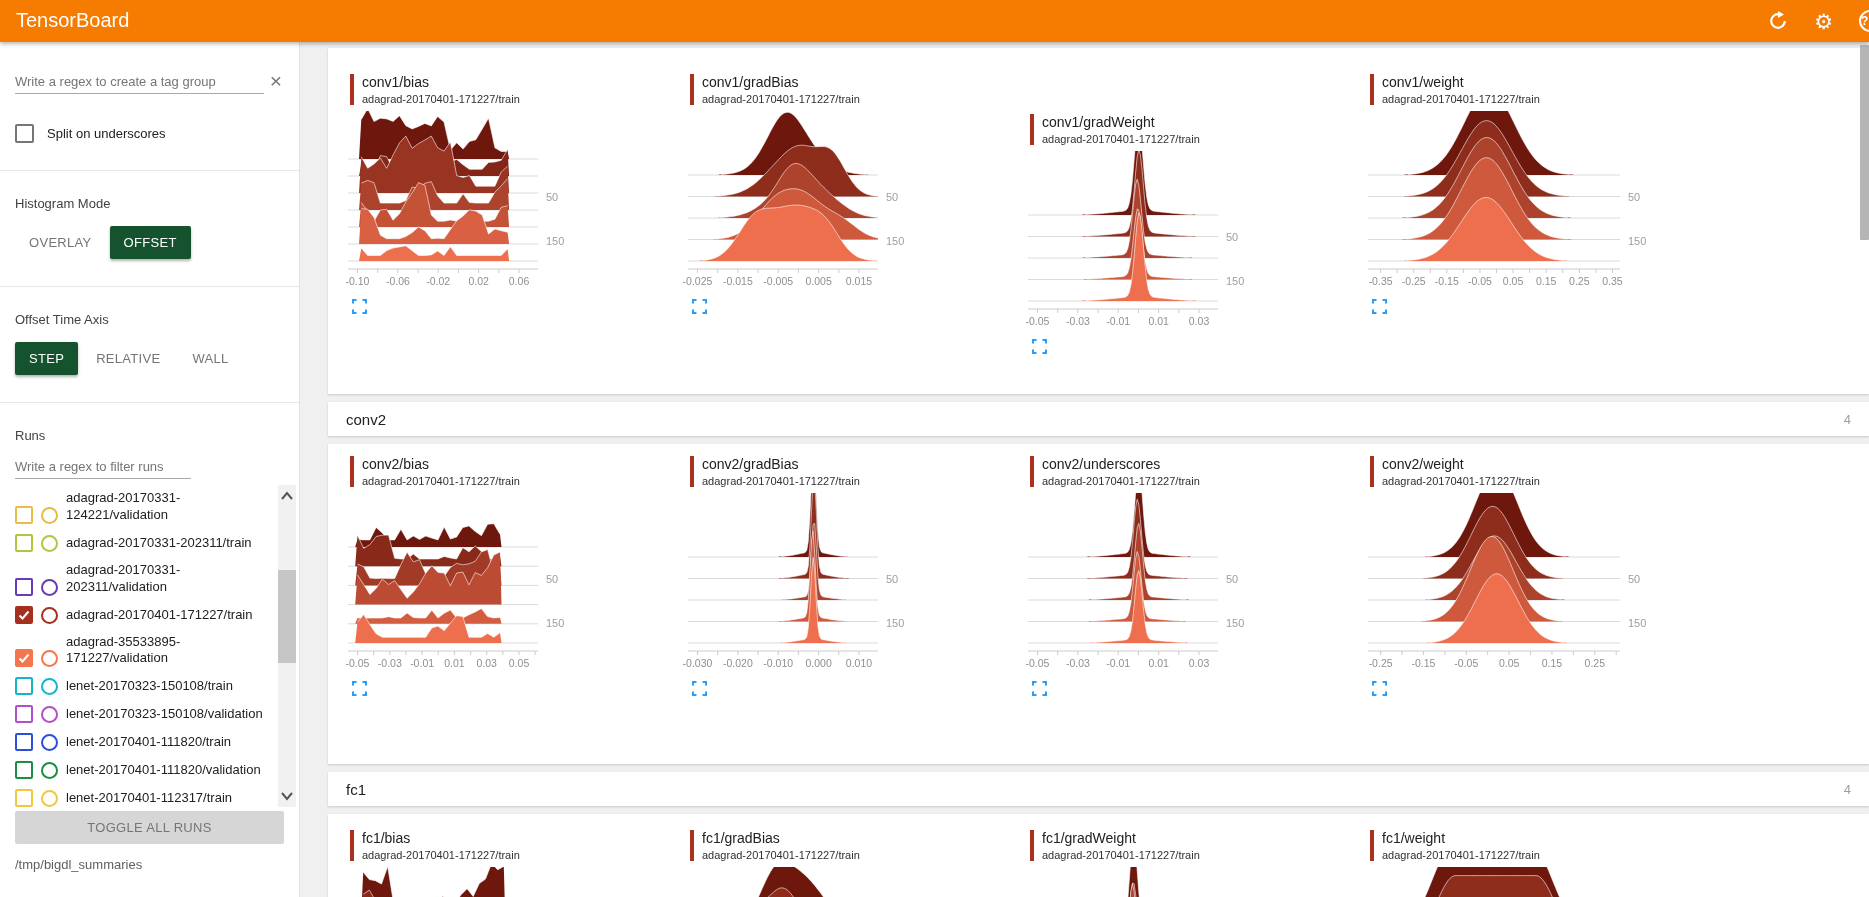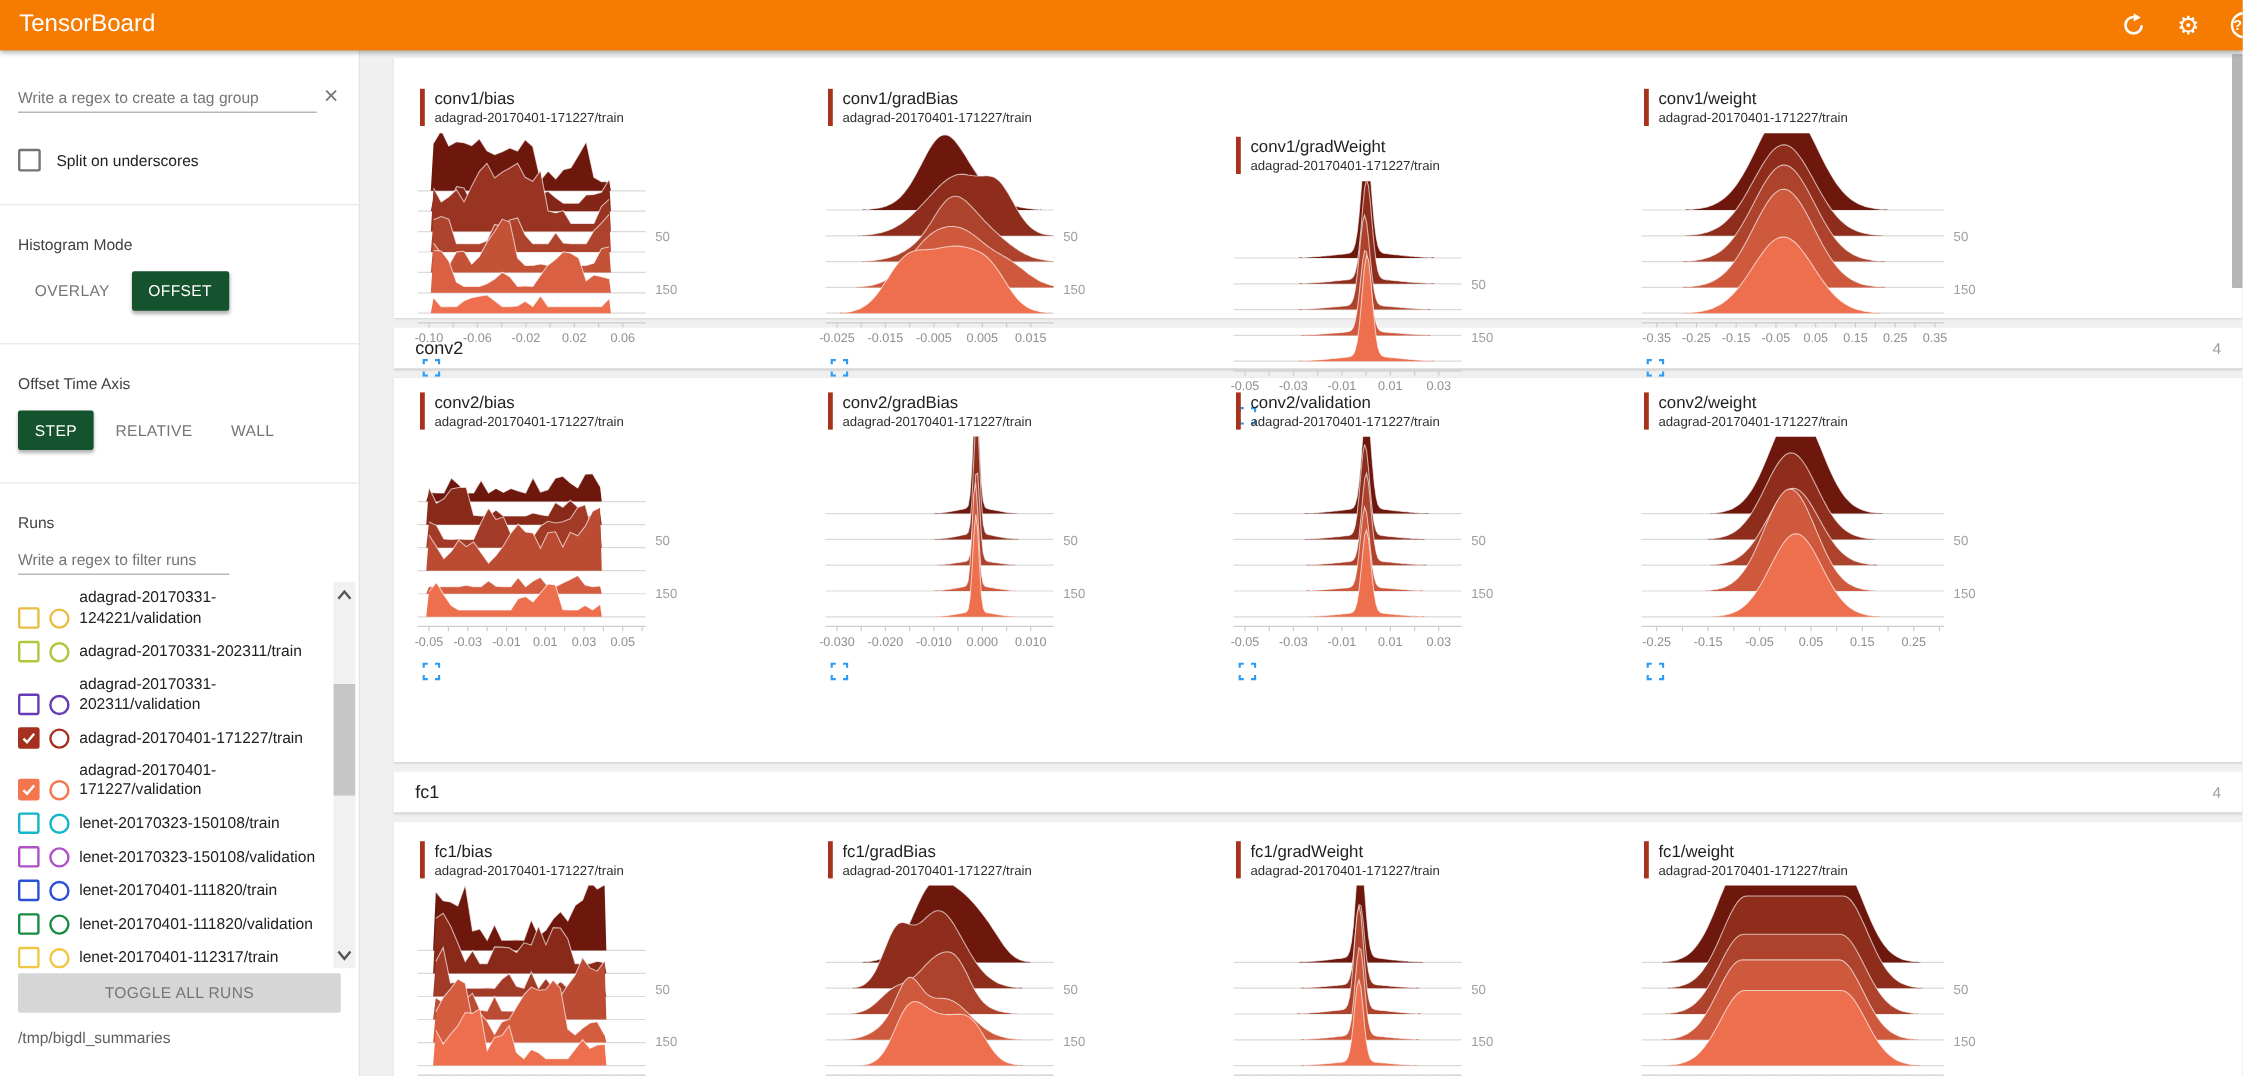--- a/index.html
+++ b/index.html
@@ -151,21 +151,21 @@
           <span class="run-radio" style="border-color: rgb(165, 48, 31);"></span>
           <span class="run-label">adagrad-20170401-171227/train</span>
         </div>
         <div class="run-item">
           <span class="run-cb" style="border-color: rgb(244, 118, 78); background: rgb(244, 118, 78);">
             <svg width="12" height="12" viewBox="0 0 12 12">
               <polyline points="1.5,6.5 4.5,9.5 10.5,2.5" fill="none" stroke="#fff" stroke-width="2"></polyline>
             </svg>
           </span>
           <span class="run-radio" style="border-color: rgb(244, 118, 78);"></span>
-          <span class="run-label">adagrad-20170401-171227/validation</span>
+          <span class="run-label">adagrad-35533895-171227/validation</span>
         </div>
         <div class="run-item">
           <span class="run-cb" style="border-color: rgb(18, 181, 203);"></span>
           <span class="run-radio" style="border-color: rgb(18, 181, 203);"></span>
           <span class="run-label">lenet-20170323-150108/train</span>
         </div>
         <div class="run-item">
           <span class="run-cb" style="border-color: rgb(177, 79, 198);"></span>
           <span class="run-radio" style="border-color: rgb(177, 79, 198);"></span>
           <span class="run-label">lenet-20170323-150108/validation</span>
@@ -194,21 +194,21 @@
           <polyline points="2,2 7,8 12,2" fill="none" stroke="#555" stroke-width="2"></polyline>
         </svg>
       </div>
     </div>
 
     <button class="toggle-btn">TOGGLE ALL RUNS</button>
     <div class="logdir">/tmp/bigdl_summaries</div>
   </aside>
 
   <main id="main">
-    <div class="sec-body first" style="height: 217px; padding-top: 26px;">
+    <div class="sec-body first" style="height: 346px; padding-top: 26px;">
         <div class="card"><div class="card-head" style="border-left-color: rgb(168, 50, 30);">
             <div class="card-tag">conv1/bias</div>
             <div class="card-run">adagrad-20170401-171227/train</div>
           </div><svg width="230" height="178" class="chart">
             <line x1="6" y1="48" x2="196" y2="48" stroke="#dadada" stroke-width="1"></line>
             <path d="M17.0 48.0L17.0 48.0L19.3 8.4L25.7 -2.5L32.0 10.6L38.4 7.2L44.7 7.9L51.1 10.4L57.5 4.7L63.8 14.7L70.2 17.9L76.5 15.4L82.9 12.4L89.3 14.9L95.6 5.4L102.0 11.1L108.4 39.2L114.7 31.7L121.1 38.1L127.4 30.5L133.8 28.8L140.2 18.1L146.5 7.2L152.9 36.8L159.2 40.5L165.6 40.5L167.1 48.0L167.1 48.0Z" fill="rgb(110,23,12)"></path>
             <polyline points="19.3,8.4 25.7,-2.5 32.0,10.6 38.4,7.2 44.7,7.9 51.1,10.4 57.5,4.7 63.8,14.7 70.2,17.9 76.5,15.4 82.9,12.4 89.3,14.9 95.6,5.4 102.0,11.1 108.4,39.2 114.7,31.7 121.1,38.1 127.4,30.5 133.8,28.8 140.2,18.1 146.5,7.2 152.9,36.8 159.2,40.5 165.6,40.5" fill="none" stroke="rgba(255,255,255,0.65)" stroke-width="0.9"></polyline>
             <line x1="6" y1="65" x2="196" y2="65" stroke="#dadada" stroke-width="1"></line>
             <path d="M17.0 65.0L17.0 65.0L19.3 53.3L25.7 58.3L32.0 58.3L38.4 44.6L44.7 45.6L51.1 58.3L57.5 58.3L63.8 58.3L70.2 58.3L76.5 58.3L82.9 54.6L89.3 58.3L95.6 58.3L102.0 48.3L108.4 50.8L114.7 48.4L121.1 53.8L127.4 58.3L133.8 58.3L140.2 58.3L146.5 51.4L152.9 51.0L159.2 49.3L165.6 38.5L167.1 65.0L167.1 65.0Z" fill="rgb(131,38,23)"></path>
             <polyline points="19.3,53.3 25.7,58.3 32.0,58.3 38.4,44.6 44.7,45.6 51.1,58.3 57.5,58.3 63.8,58.3 70.2,58.3 76.5,58.3 82.9,54.6 89.3,58.3 95.6,58.3 102.0,48.3 108.4,50.8 114.7,48.4 121.1,53.8 127.4,58.3 133.8,58.3 140.2,58.3 146.5,51.4 152.9,51.0 159.2,49.3 165.6,38.5" fill="none" stroke="rgba(255,255,255,0.65)" stroke-width="0.9"></polyline>
@@ -458,21 +458,21 @@
             <line x1="177" y1="158" x2="177" y2="162" stroke="#cccccc" stroke-width="1"></line>
             <text x="15.5" y="174" text-anchor="middle" font-size="10.5" fill="#8f8f8f" font-family="&quot;Liberation Sans&quot;,sans-serif">-0.030</text>
             <text x="55.875" y="174" text-anchor="middle" font-size="10.5" fill="#8f8f8f" font-family="&quot;Liberation Sans&quot;,sans-serif">-0.020</text>
             <text x="96.25" y="174" text-anchor="middle" font-size="10.5" fill="#8f8f8f" font-family="&quot;Liberation Sans&quot;,sans-serif">-0.010</text>
             <text x="136.625" y="174" text-anchor="middle" font-size="10.5" fill="#8f8f8f" font-family="&quot;Liberation Sans&quot;,sans-serif">0.000</text>
             <text x="177" y="174" text-anchor="middle" font-size="10.5" fill="#8f8f8f" font-family="&quot;Liberation Sans&quot;,sans-serif">0.010</text>
           </svg><svg width="15" height="15" viewBox="0 0 15 15" class="expand">
             <path d="M1 4.5 V1 H4.5 M10.5 1 H14 V4.5 M14 10.5 V14 H10.5 M4.5 14 H1 V10.5" fill="none" stroke="#2d9cf4" stroke-width="2"></path>
           </svg></div>
         <div class="card"><div class="card-head" style="border-left-color: rgb(168, 50, 30);">
-            <div class="card-tag">conv2/validation</div>
+            <div class="card-tag">conv2/underscores</div>
             <div class="card-run">adagrad-20170401-171227/train</div>
           </div><svg width="230" height="178" class="chart">
             <line x1="6" y1="64" x2="196" y2="64" stroke="#dadada" stroke-width="1"></line>
             <path d="M6.0 64.0L6.0 64.0L7.6 64.0L9.2 64.0L10.8 64.0L12.3 64.0L13.9 64.0L15.5 64.0L17.1 64.0L18.7 64.0L20.3 64.0L21.8 64.0L23.4 64.0L25.0 64.0L26.6 64.0L28.2 64.0L29.8 64.0L31.3 64.0L32.9 64.0L34.5 64.0L36.1 64.0L37.7 64.0L39.3 64.0L40.8 64.0L42.4 64.0L44.0 64.0L45.6 64.0L47.2 64.0L48.8 64.0L50.3 64.0L51.9 64.0L53.5 64.0L55.1 64.0L56.7 64.0L58.3 64.0L59.8 64.0L61.4 64.0L63.0 64.0L64.6 64.0L66.2 63.6L67.8 63.6L69.3 63.5L70.9 63.4L72.5 63.4L74.1 63.3L75.7 63.2L77.3 63.1L78.8 62.9L80.4 62.8L82.0 62.7L83.6 62.5L85.2 62.4L86.8 62.2L88.3 62.0L89.9 61.9L91.5 61.7L93.1 61.5L94.7 61.3L96.3 61.2L97.8 61.0L99.4 60.8L101.0 60.6L102.6 60.4L104.2 60.0L105.8 59.0L107.3 56.3L108.9 50.1L110.5 38.3L112.1 20.3L113.7 -1.0L115.2 -18.8L116.8 -25.6L118.4 -18.2L120.0 -0.1L121.6 21.2L123.2 38.9L124.8 50.4L126.3 56.4L127.9 59.0L129.5 60.0L131.1 60.4L132.7 60.6L134.3 60.8L135.8 61.0L137.4 61.2L139.0 61.3L140.6 61.5L142.2 61.7L143.8 61.9L145.3 62.1L146.9 62.2L148.5 62.4L150.1 62.5L151.7 62.7L153.3 62.8L154.8 62.9L156.4 63.1L158.0 63.2L159.6 63.3L161.2 63.4L162.8 63.4L164.3 63.5L165.9 63.6L167.5 63.6L169.1 64.0L170.7 64.0L172.3 64.0L173.8 64.0L175.4 64.0L177.0 64.0L178.6 64.0L180.2 64.0L181.8 64.0L183.3 64.0L184.9 64.0L186.5 64.0L188.1 64.0L189.7 64.0L191.3 64.0L192.8 64.0L194.4 64.0L196.0 64.0L196.0 64.0Z" fill="rgb(110,23,12)"></path>
             <polyline points="67.8,63.6 69.3,63.5 70.9,63.4 72.5,63.4 74.1,63.3 75.7,63.2 77.3,63.1 78.8,62.9 80.4,62.8 82.0,62.7 83.6,62.5 85.2,62.4 86.8,62.2 88.3,62.0 89.9,61.9 91.5,61.7 93.1,61.5 94.7,61.3 96.3,61.2 97.8,61.0 99.4,60.8 101.0,60.6 102.6,60.4 104.2,60.0 105.8,59.0 107.3,56.3 108.9,50.1 110.5,38.3 112.1,20.3 113.7,-1.0 115.2,-18.8 116.8,-25.6 118.4,-18.2 120.0,-0.1 121.6,21.2 123.2,38.9 124.8,50.4 126.3,56.4 127.9,59.0 129.5,60.0 131.1,60.4 132.7,60.6 134.3,60.8 135.8,61.0 137.4,61.2 139.0,61.3 140.6,61.5 142.2,61.7 143.8,61.9 145.3,62.1 146.9,62.2 148.5,62.4 150.1,62.5 151.7,62.7 153.3,62.8 154.8,62.9 156.4,63.1 158.0,63.2 159.6,63.3 161.2,63.4 162.8,63.4 164.3,63.5 165.9,63.6" fill="none" stroke="rgba(255,255,255,0.65)" stroke-width="0.9"></polyline>
             <line x1="6" y1="85.5" x2="196" y2="85.5" stroke="#dadada" stroke-width="1"></line>
             <path d="M6.0 85.5L6.0 85.5L7.6 85.5L9.2 85.5L10.8 85.5L12.3 85.5L13.9 85.5L15.5 85.5L17.1 85.5L18.7 85.5L20.3 85.5L21.8 85.5L23.4 85.5L25.0 85.5L26.6 85.5L28.2 85.5L29.8 85.5L31.3 85.5L32.9 85.5L34.5 85.5L36.1 85.5L37.7 85.5L39.3 85.5L40.8 85.5L42.4 85.5L44.0 85.5L45.6 85.5L47.2 85.5L48.8 85.5L50.3 85.5L51.9 85.5L53.5 85.5L55.1 85.5L56.7 85.5L58.3 85.5L59.8 85.5L61.4 85.5L63.0 85.5L64.6 85.5L66.2 85.1L67.8 85.1L69.3 85.0L70.9 84.9L72.5 84.9L74.1 84.8L75.7 84.7L77.3 84.6L78.8 84.5L80.4 84.3L82.0 84.2L83.6 84.1L85.2 83.9L86.8 83.8L88.3 83.6L89.9 83.5L91.5 83.3L93.1 83.2L94.7 83.0L96.3 82.9L97.8 82.7L99.4 82.5L101.0 82.4L102.6 82.0L104.2 81.2L105.8 79.1L107.3 74.1L108.9 64.5L110.5 49.2L112.1 30.5L113.7 13.9L115.2 6.3L116.8 11.3L118.4 26.4L120.0 45.3L121.6 61.6L123.2 72.5L124.8 78.3L126.3 80.9L127.9 81.9L129.5 82.3L131.1 82.5L132.7 82.7L134.3 82.8L135.8 83.0L137.4 83.1L139.0 83.3L140.6 83.4L142.2 83.6L143.8 83.8L145.3 83.9L146.9 84.0L148.5 84.2L150.1 84.3L151.7 84.4L153.3 84.5L154.8 84.7L156.4 84.8L158.0 84.8L159.6 84.9L161.2 85.0L162.8 85.1L164.3 85.1L165.9 85.5L167.5 85.5L169.1 85.5L170.7 85.5L172.3 85.5L173.8 85.5L175.4 85.5L177.0 85.5L178.6 85.5L180.2 85.5L181.8 85.5L183.3 85.5L184.9 85.5L186.5 85.5L188.1 85.5L189.7 85.5L191.3 85.5L192.8 85.5L194.4 85.5L196.0 85.5L196.0 85.5Z" fill="rgb(142,45,28)"></path>
             <polyline points="67.8,85.1 69.3,85.0 70.9,84.9 72.5,84.9 74.1,84.8 75.7,84.7 77.3,84.6 78.8,84.5 80.4,84.3 82.0,84.2 83.6,84.1 85.2,83.9 86.8,83.8 88.3,83.6 89.9,83.5 91.5,83.3 93.1,83.2 94.7,83.0 96.3,82.9 97.8,82.7 99.4,82.5 101.0,82.4 102.6,82.0 104.2,81.2 105.8,79.1 107.3,74.1 108.9,64.5 110.5,49.2 112.1,30.5 113.7,13.9 115.2,6.3 116.8,11.3 118.4,26.4 120.0,45.3 121.6,61.6 123.2,72.5 124.8,78.3 126.3,80.9 127.9,81.9 129.5,82.3 131.1,82.5 132.7,82.7 134.3,82.8 135.8,83.0 137.4,83.1 139.0,83.3 140.6,83.4 142.2,83.6 143.8,83.8 145.3,83.9 146.9,84.0 148.5,84.2 150.1,84.3 151.7,84.4 153.3,84.5 154.8,84.7 156.4,84.8 158.0,84.8 159.6,84.9 161.2,85.0 162.8,85.1" fill="none" stroke="rgba(255,255,255,0.65)" stroke-width="0.9"></polyline>
             <line x1="6" y1="107" x2="196" y2="107" stroke="#dadada" stroke-width="1"></line>
             <path d="M6.0 107.0L6.0 107.0L7.6 107.0L9.2 107.0L10.8 107.0L12.3 107.0L13.9 107.0L15.5 107.0L17.1 107.0L18.7 107.0L20.3 107.0L21.8 107.0L23.4 107.0L25.0 107.0L26.6 107.0L28.2 107.0L29.8 107.0L31.3 107.0L32.9 107.0L34.5 107.0L36.1 107.0L37.7 107.0L39.3 107.0L40.8 107.0L42.4 107.0L44.0 107.0L45.6 107.0L47.2 107.0L48.8 107.0L50.3 107.0L51.9 107.0L53.5 107.0L55.1 107.0L56.7 107.0L58.3 107.0L59.8 107.0L61.4 107.0L63.0 107.0L64.6 107.0L66.2 107.0L67.8 106.6L69.3 106.6L70.9 106.5L72.5 106.4L74.1 106.4L75.7 106.3L77.3 106.2L78.8 106.1L80.4 106.0L82.0 105.8L83.6 105.7L85.2 105.6L86.8 105.5L88.3 105.3L89.9 105.2L91.5 105.0L93.1 104.9L94.7 104.7L96.3 104.5L97.8 104.4L99.4 104.2L101.0 104.1L102.6 103.9L104.2 103.5L105.8 102.5L107.3 99.9L108.9 94.1L110.5 83.4L112.1 67.5L113.7 49.2L115.2 34.8L116.8 30.4L118.4 38.2L120.0 54.4L121.6 72.5L123.2 87.0L124.8 96.2L126.3 100.9L127.9 102.9L129.5 103.7L131.1 104.0L132.7 104.1L134.3 104.3L135.8 104.4L137.4 104.6L139.0 104.7L140.6 104.9L142.2 105.1L143.8 105.2L145.3 105.3L146.9 105.5L148.5 105.6L150.1 105.8L151.7 105.9L153.3 106.0L154.8 106.1L156.4 106.2L158.0 106.3L159.6 106.4L161.2 106.5L162.8 106.5L164.3 106.6L165.9 106.6L167.5 107.0L169.1 107.0L170.7 107.0L172.3 107.0L173.8 107.0L175.4 107.0L177.0 107.0L178.6 107.0L180.2 107.0L181.8 107.0L183.3 107.0L184.9 107.0L186.5 107.0L188.1 107.0L189.7 107.0L191.3 107.0L192.8 107.0L194.4 107.0L196.0 107.0L196.0 107.0Z" fill="rgb(174,67,45)"></path>

